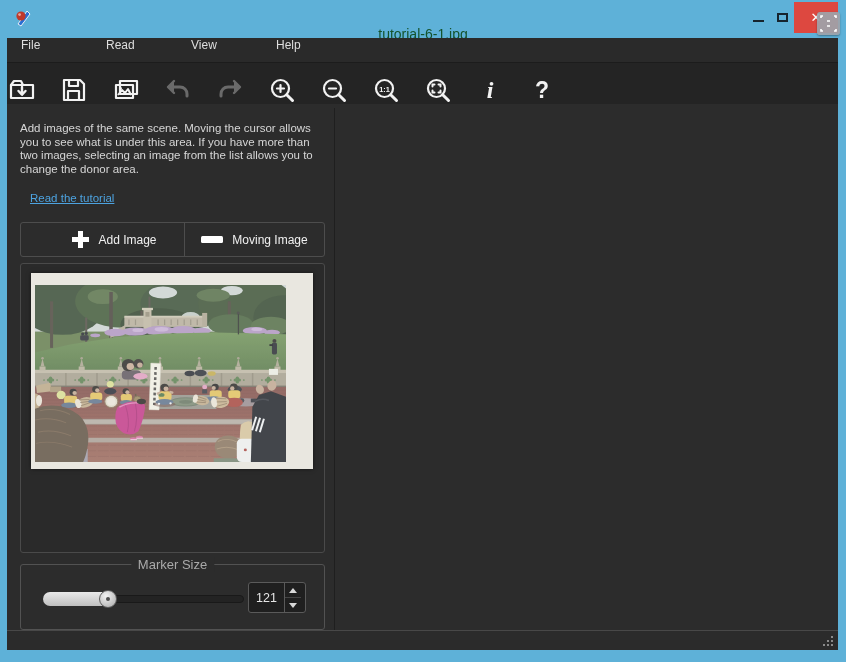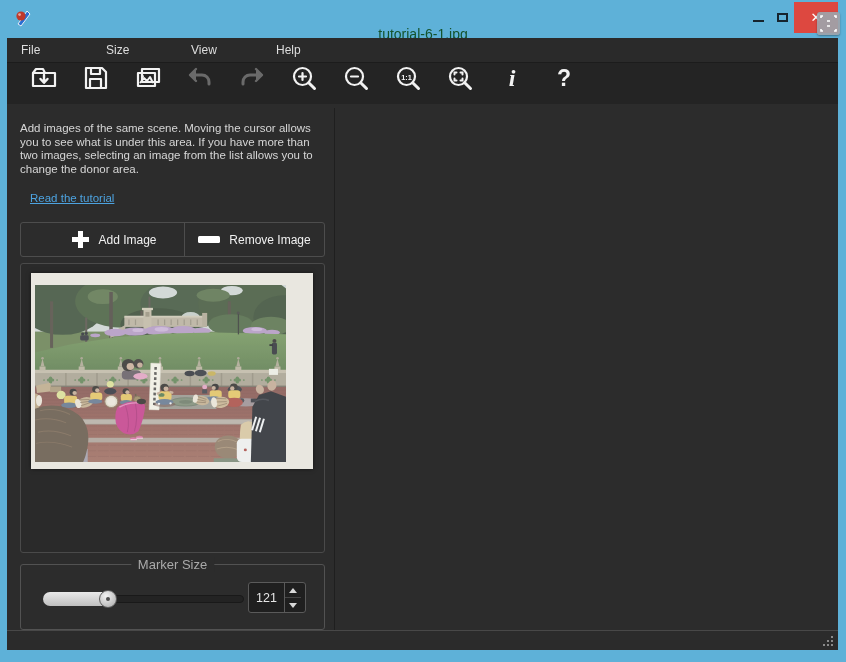--- a/index.html
+++ b/index.html
@@ -15,24 +15,24 @@
   .cap-btn{width:24px;height:30px;display:flex;align-items:center;justify-content:center;cursor:default;}
   .cap-min .dash{width:11px;height:2px;background:#16242e;margin-top:8px;}
   .cap-max .sq{width:11px;height:9px;border:2px solid #16242e;background:transparent;}
   .cap-close{width:44px;height:31px;background:#dd4840;color:#fff;font-size:13px;display:flex;align-items:center;justify-content:center;}
   .capture-cursor{position:absolute;right:6px;top:12px;width:23px;height:23px;background:rgba(158,163,170,.93);border-radius:3px;box-shadow:0 1px 2px rgba(0,0,0,.35);}
   .capture-cursor svg{display:block;}
 
   
   .frame{position:absolute;left:7px;right:8px;top:38px;bottom:12px;background:#2c2c2c;display:flex;flex-direction:column;}
 
-  .menubar{height:24px;background:#2a2a2a;display:flex;align-items:center;flex:none;}
+  .menubar{height:24px;background:#2a2a2a;display:flex;align-items:flex-start;flex:none;}
   .menu-item{width:85px;padding-left:14px;font-size:12px;color:#dedede;cursor:default;}
 
-  .toolbar{height:42px;background:#242424;border-top:1px solid #1c1c1c;display:flex;align-items:flex-start;padding-left:22px;gap:23px;flex:none;}
+  .toolbar{height:42px;background:#242424;border-top:1px solid #1c1c1c;display:flex;align-items:flex-end;gap:23px;flex:none;}
   .tool-btn{width:29px;height:29px;display:flex;align-items:center;justify-content:center;cursor:default;}
   .tool-btn svg{display:block;}
 
   .content{flex:1;display:flex;min-height:0;align-items:flex-end;}
   .sidebar{width:328px;flex:none;background:#2c2c2c;border-right:1px solid #1f1f1f;position:relative;}
   .canvas{flex:1;background:#3a3a3a;border-left:1px solid #474747;position:relative;overflow:hidden;}
 
   .instructions{margin:14px 8px 0 13px;font-size:11.5px;line-height:1.2;color:#d6d6d6;}
   .tutorial-link{display:inline-block;margin:15px 0 0 23px;font-size:11.5px;color:#4da3e0;text-decoration:underline;cursor:pointer;}
 
@@ -350,21 +350,21 @@
           <path d="M10 9h3M10 14h3" stroke-width="1.3"></path>
         </g>
       </svg>
     </div>
   </div>
 
   <div class="frame">
 
     <div class="menubar">
       <span class="menu-item">File</span>
-      <span class="menu-item">Size</span>
+      <span class="menu-item">Read</span>
       <span class="menu-item">View</span>
       <span class="menu-item">Help</span>
     </div>
 
     <div class="toolbar">
       <div class="tool-btn">
         <svg viewBox="0 0 28 28" width="28" height="28" fill="none" stroke="#f2f2f2" stroke-width="2.2" stroke-linejoin="round" stroke-linecap="round">
           <path d="M3 9v13h22V9z"></path>
             <path d="M3 9l3-4h7l2 4"></path>
           <path d="M14 11v7M10.5 15l3.5 3.8L17.5 15" stroke-width="2.4"></path>
@@ -448,21 +448,21 @@
             <svg width="17" height="17" viewBox="0 0 17 17">
               <rect x="6" y="0" width="5" height="17" fill="#ffffff"></rect>
                 <rect x="0" y="6" width="17" height="5" fill="#ffffff"></rect>
             </svg>
             <span>Add Image</span>
           </button>
           <button class="img-btn">
             <svg width="22" height="7" viewBox="0 0 22 7">
               <rect x="0" y="0" width="22" height="7" rx="1.5" fill="#ffffff"></rect>
             </svg>
-            <span>Remove Image</span>
+            <span>Moving Image</span>
           </button>
         </div>
 
         <div class="thumb-list">
           <div class="thumb-frame">
             <svg width="251" height="177" viewBox="0 0 500 380" preserveAspectRatio="none">
               <use href="#scene"></use>
               <rect x="0" y="0" width="500" height="380" fill="#cfe0ec" opacity="0.2"></rect>
             </svg>
           </div>

